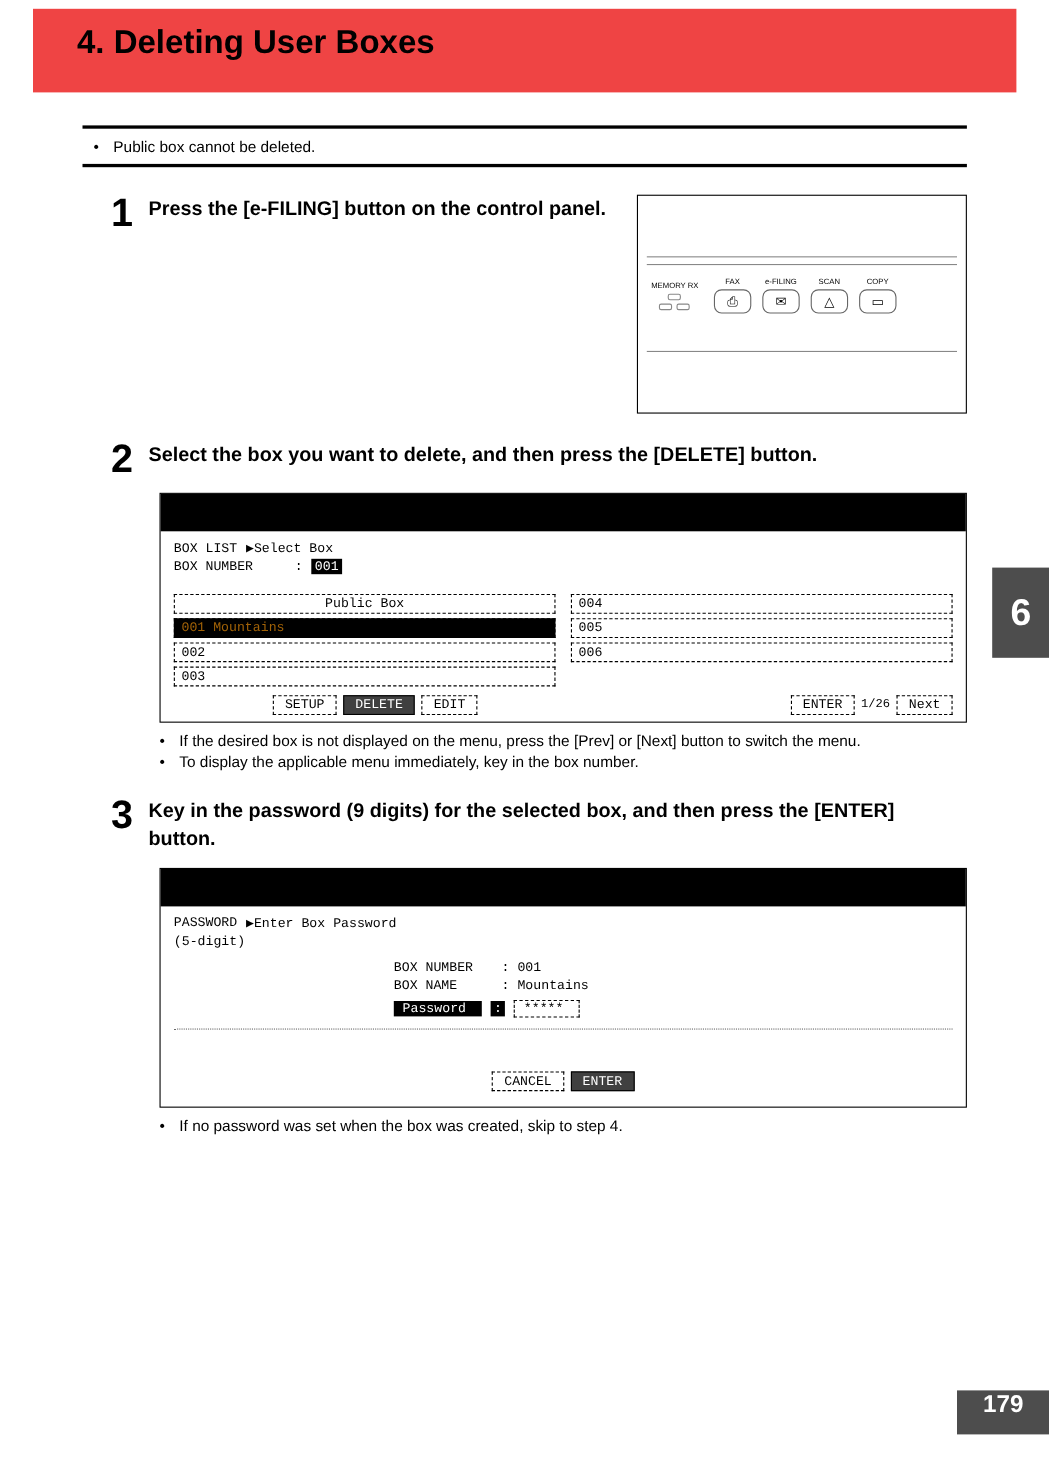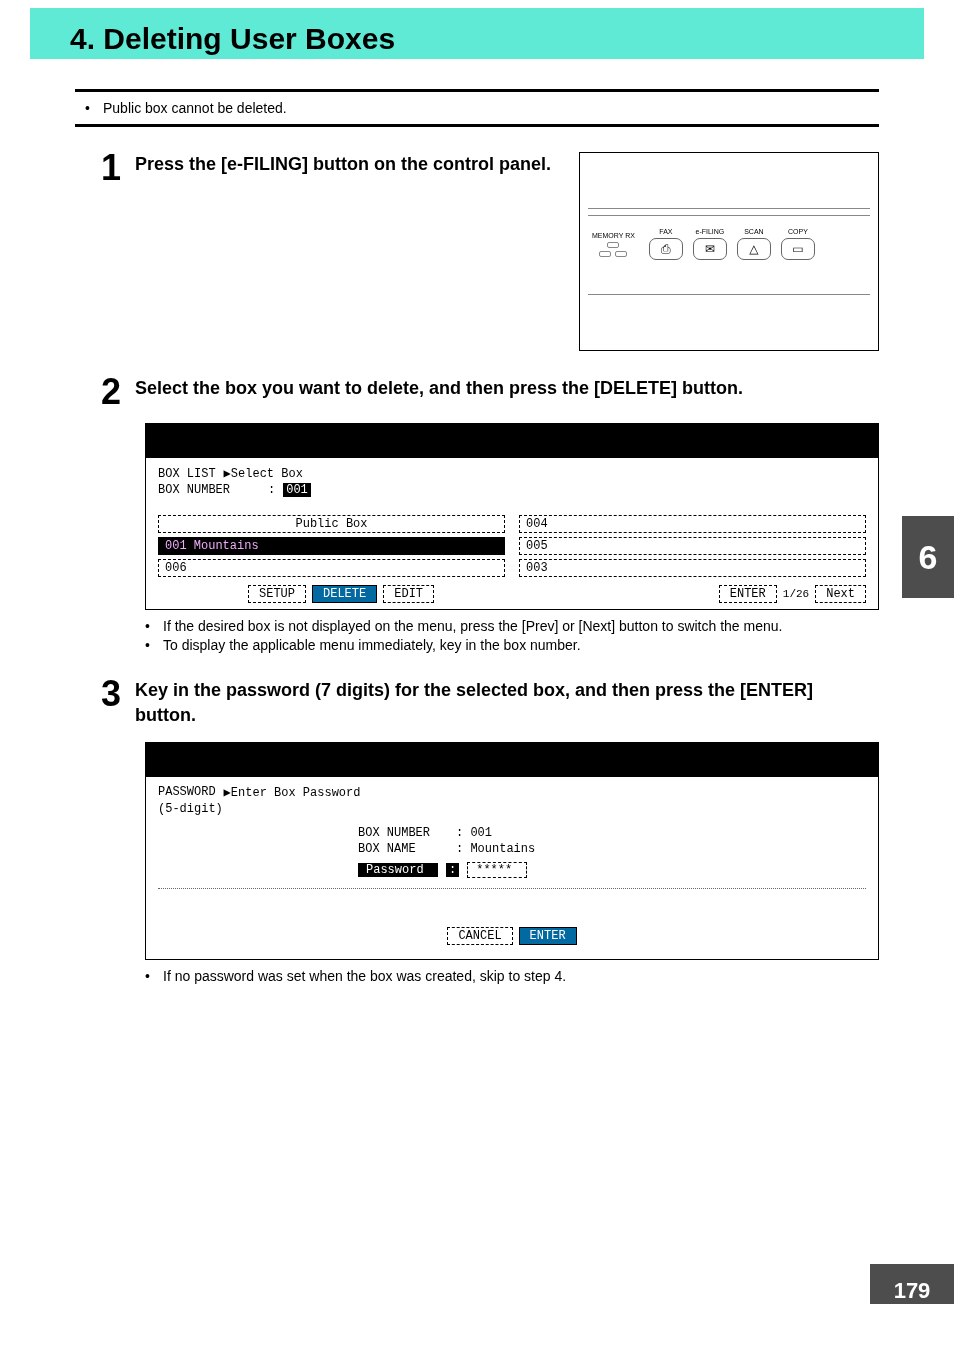--- a/index.html
+++ b/index.html
@@ -5,22 +5,22 @@
     * { box-sizing: border-box; margin: 0; padding: 0; }
     body {
       width: 954px;
       height: 1348px;
       background: #fff;
       font-family: Arial, Helvetica, sans-serif;
       color: #000;
       position: relative;
     }
     .title-banner {
-      background: #5eead4;
-      padding: 14px 0 3px 40px;
+      background: #ef4444;
+      padding: 14px 0 28px 40px;
       margin: 8px 30px 30px 30px;
     }
     .title-banner h1 {
       font-size: 30px;
       font-weight: bold;
     }
     .content {
       margin: 0 75px;
     }
     .rule-thick { border-top: 3px solid #000; margin: 8px 0; }
@@ -103,34 +103,34 @@
       margin-top: 18px;
     }
     .dot-btn {
       border: 1px dashed #000;
       padding: 1px 6px;
       min-height: 16px;
       display: flex;
       align-items: center;
     }
     .dot-btn.center { justify-content: center; }
-    .dot-btn.sel { background: #000; color: #f0abfc; text-align: right; }
+    .dot-btn.sel { background: #000; color: #a16207; text-align: right; }
     .btnrow {
       display: flex;
       gap: 6px;
       align-items: center;
       margin-top: 8px;
       justify-content: space-between;
     }
     .btnrow-left, .btnrow-right { display: flex; gap: 6px; align-items: center; }
     .sm-btn {
       border: 1px dashed #000;
       padding: 1px 10px;
     }
-    .sm-btn.sel { background:#0369a1; color:#fff; border:1px solid #000; }
+    .sm-btn.sel { background:#404040; color:#fff; border:1px solid #000; }
     .page-ind { font-size: 11px; }
 
     .sub-notes { margin: 8px 0 0 70px; }
     .sub-bullet { display: flex; gap: 10px; font-size: 14px; margin: 3px 0; }
     .sub-bullet .dot { width: 8px; flex-shrink: 0; }
 
     
     .lcd3 .fields {
       margin: 10px 0 8px 200px;
       display: flex;
@@ -167,21 +167,21 @@
     
     .page-no {
       position: absolute;
       right: 0;
       bottom: 44px;
       width: 84px;
       height: 40px;
       background: #4d4d4d;
       color: #fff;
       display: flex;
-      align-items: flex-end;
+      align-items: flex-start;
       justify-content: center;
       font-size: 22px;
       font-weight: bold;
     }
     .icon-glyph { font-size: 12px; font-family: Arial, sans-serif; }
   </style>
 </head>
 <body>
 
 <div class="title-banner">
@@ -269,20 +269,23 @@
         <div class="dot-btn">
             <span>004</span>
           </div>
         <div class="dot-btn sel">
             <span>001 Mountains</span>
           </div>
         <div class="dot-btn">
             <span>005</span>
           </div>
         <div class="dot-btn">
+            <span>002</span>
+          </div>
+        <div class="dot-btn">
             <span>006</span>
           </div>
         <div class="dot-btn">
             <span>003</span>
           </div>
       </div>
       <div class="btnrow">
         <div class="btnrow-left" style="margin-left:90px;">
           <span class="sm-btn">SETUP</span>
           <span class="sm-btn sel">DELETE</span>
@@ -304,21 +307,21 @@
       </div>
     <div class="sub-bullet">
         <span class="dot">•</span>
         <span>To display the applicable menu immediately, key in the box number.</span>
       </div>
   </div>
 
   <div class="step">
     <div class="step-num">3</div>
     <div class="step-body">
-      <div class="step-title">Key in the password (7 digits) for the selected box, and then press the [ENTER] button.</div>
+      <div class="step-title">Key in the password (9 digits) for the selected box, and then press the [ENTER] button.</div>
     </div>
   </div>
 
   <div class="lcd lcd3">
     <div class="lcd-blackbar"></div>
     <div class="lcd-body">
       <div class="lcd-line">
         <span>PASSWORD</span>
         <span>▶Enter Box Password</span>
       </div>

